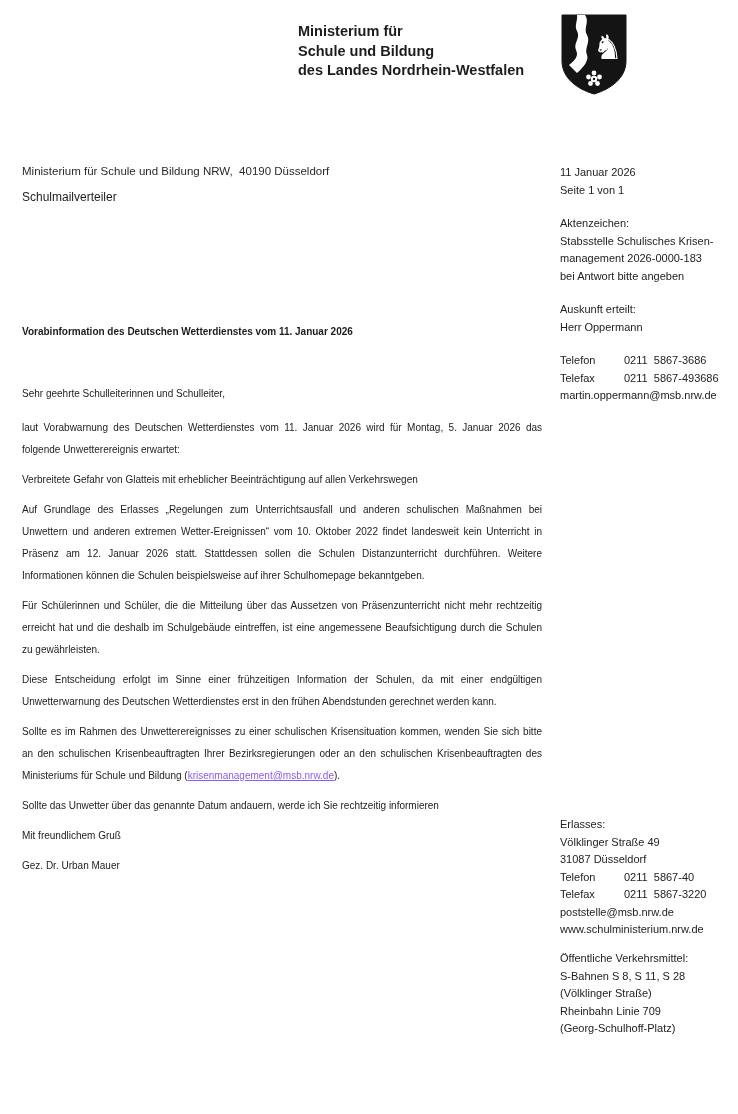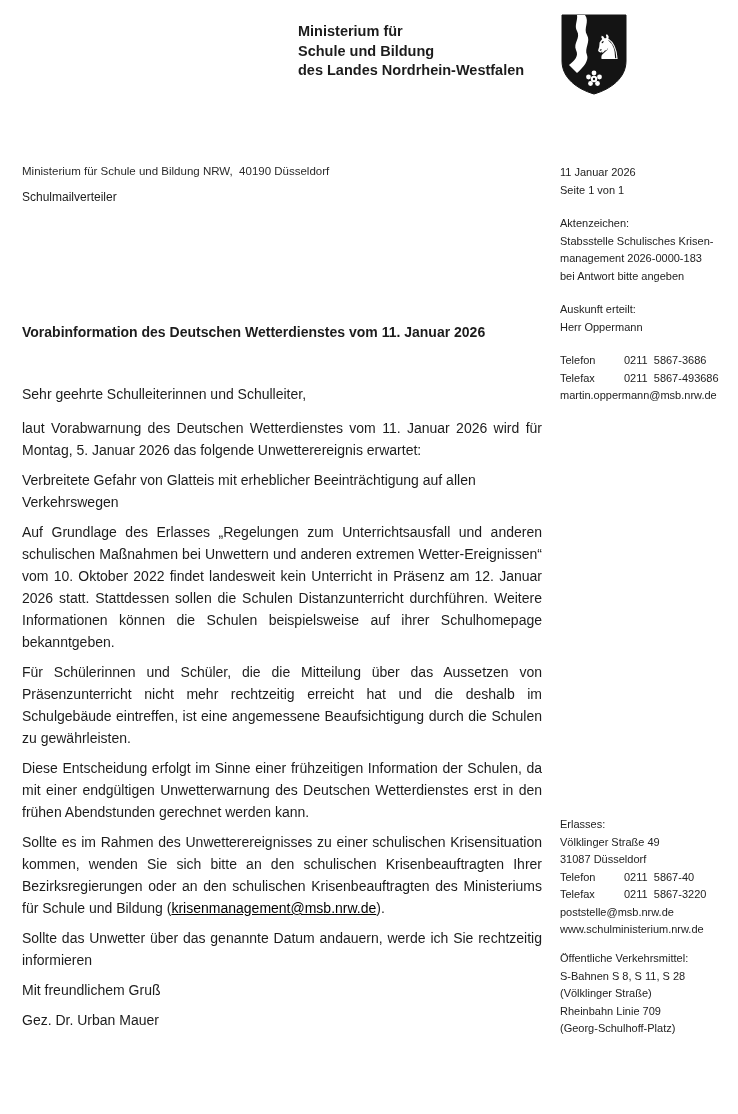--- a/index.html
+++ b/index.html
@@ -17,27 +17,27 @@
   
   .info{position:absolute;width:176px;font-size:11px;line-height:17.5px;color:#222;}
   .info-top{left:560px;top:164px;}
   .info-addr{left:560px;top:816px;}
   .info-transport{left:560px;top:950px;}
   .info .gap{height:16px;}
   .info .row{display:flex;}
   .info .row .lbl{width:64px;flex:0 0 auto;}
   .info .row .val{white-space:pre-wrap;}
   
-  .main{position:absolute;left:22px;top:322px;width:520px;font-size:14px;line-height:22px;}
+  .main{position:absolute;left:22px;top:322px;width:520px;font-size:10px;line-height:22px;}
   .subject{font-weight:bold;margin:0 0 42px 0;line-height:20px;}
   .salutation{margin:0 0 13px 0;line-height:20px;}
   .para{margin:0 0 8px 0;text-align:justify;hyphens:auto;-webkit-hyphens:auto;}
   .warning{margin:0 0 8px 0;text-align:left;}
   .closing,.signature{margin:0 0 8px 0;}
-  a.maillink{color:#000000;}
+  a.maillink{color:#8b5cf6;}
 </style>
 </head>
 <body>
 
 <div class="page">
 
   <div class="ministry">
     <div>Ministerium für</div>
     <div>Schule und Bildung</div>
     <div>des Landes Nordrhein-Westfalen</div>

